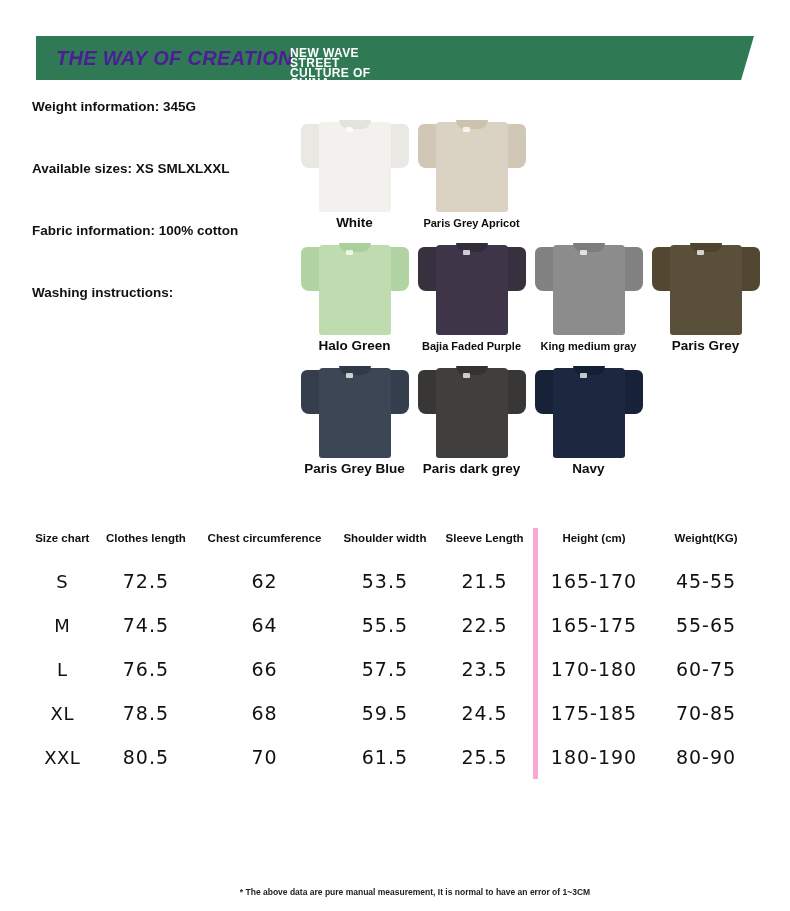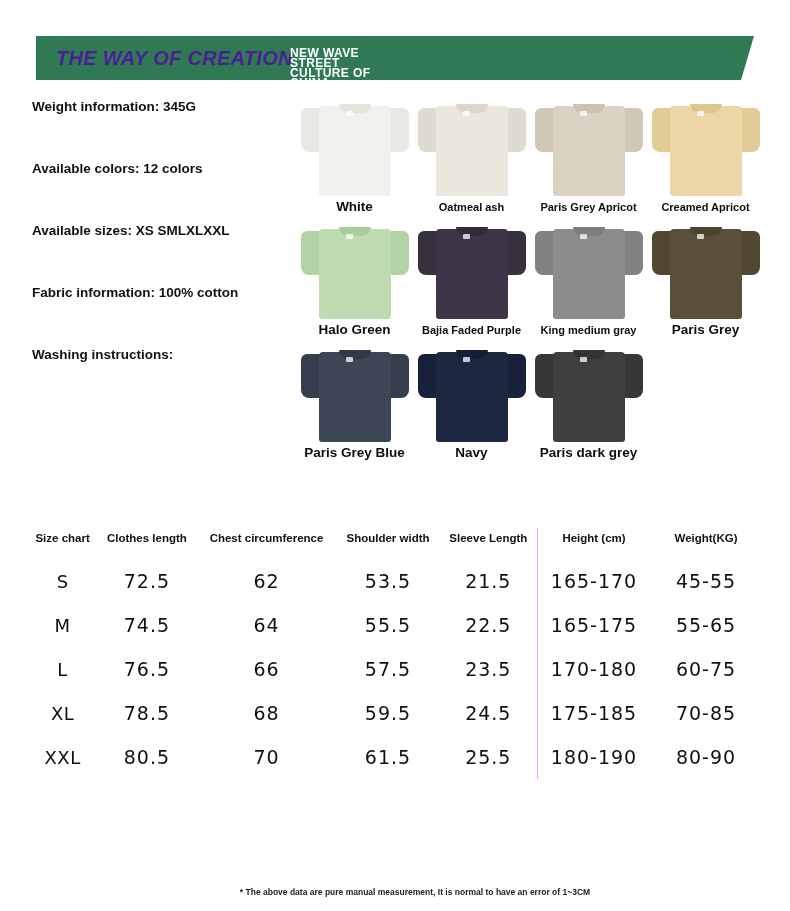--- a/index.html
+++ b/index.html
@@ -66,21 +66,21 @@
     color: #111;
     line-height: 18px;
     margin-bottom: 44px;
   }
   .spec-row:last-child { margin-bottom: 0; }
 
   
   .grid {
     position: absolute;
     left: 296px;
-    top: 100px;
+    top: 116px;
     width: 470px;
   }
   .grid-row {
     display: flex;
     width: 100%;
     margin-bottom: 10px;
   }
   .cell {
     width: 117px;
     display: flex;
@@ -159,21 +159,21 @@
   }
   table.size-table td {
     font-size: 19px;
     text-align: center;
     color: #111;
     padding: 11px 2px;
     letter-spacing: 1px;
     font-family: "DejaVu Sans", sans-serif;
   }
   table.size-table td.sz { font-size: 18px; letter-spacing: 0.5px; }
-  .col-div { border-left: 1px solid #f9a8d4; }
+  .col-div { border-left: 5px solid #f9a8d4; }
   .th-h { width: 108px; }
   .th-w { width: 108px; }
 
   .footnote {
     position: absolute;
     left: 0;
     right: 0;
     bottom: 14px;
     text-align: center;
     font-size: 8.5px;
@@ -186,69 +186,48 @@
 <body>
 
 <div class="banner">
   <div class="banner-shape" style="background: rgb(47, 122, 85);"></div>
   <div class="banner-title">THE WAY OF CREATION</div>
   <div class="banner-sub">NEW WAVE STREET CULTURE OF CHINA</div>
 </div>
 
 <div class="specs">
   <div class="spec-row">Weight information: 345G</div>
-  <div class="spec-row">Available colors: 12 colors</div>
   <div class="spec-row">Available sizes: XS SMLXLXXL</div>
   <div class="spec-row">Fabric information: 100% cotton</div>
   <div class="spec-row">Washing instructions:</div>
 </div>
 
 <div class="grid">
 
   <div class="grid-row">
     <div class="cell">
       <div class="tee">
         <div class="sleeve-l" style="background: rgb(233, 232, 227);"></div>
         <div class="sleeve-r" style="background: rgb(233, 232, 227);"></div>
         <div class="body" style="background: rgb(242, 241, 237);"></div>
         <div class="collar" style="background: rgb(228, 227, 222);"></div>
         <div class="tag"></div>
       </div>
       <div class="cell-label lbl-lg">White</div>
     </div>
     <div class="cell">
       <div class="tee">
-        <div class="sleeve-l" style="background: rgb(224, 219, 209);"></div>
-        <div class="sleeve-r" style="background: rgb(224, 219, 209);"></div>
-        <div class="body" style="background: rgb(235, 231, 222);"></div>
-        <div class="collar" style="background: rgb(220, 215, 203);"></div>
-        <div class="tag"></div>
-      </div>
-      <div class="cell-label lbl-md">Oatmeal ash</div>
-    </div>
-    <div class="cell">
-      <div class="tee">
         <div class="sleeve-l" style="background: rgb(208, 199, 181);"></div>
         <div class="sleeve-r" style="background: rgb(208, 199, 181);"></div>
         <div class="body" style="background: rgb(218, 210, 194);"></div>
         <div class="collar" style="background: rgb(203, 194, 175);"></div>
         <div class="tag"></div>
       </div>
       <div class="cell-label lbl-md">Paris Grey Apricot</div>
     </div>
-    <div class="cell">
-      <div class="tee">
-        <div class="sleeve-l" style="background: rgb(227, 203, 151);"></div>
-        <div class="sleeve-r" style="background: rgb(227, 203, 151);"></div>
-        <div class="body" style="background: rgb(236, 214, 166);"></div>
-        <div class="collar" style="background: rgb(223, 198, 143);"></div>
-        <div class="tag"></div>
-      </div>
-      <div class="cell-label lbl-md">Creamed Apricot</div>
-    </div>
   </div>
 
   <div class="grid-row">
     <div class="cell">
       <div class="tee">
         <div class="sleeve-l" style="background: rgb(178, 211, 163);"></div>
         <div class="sleeve-r" style="background: rgb(178, 211, 163);"></div>
         <div class="body" style="background: rgb(190, 220, 176);"></div>
         <div class="collar" style="background: rgb(171, 207, 155);"></div>
         <div class="tag"></div>
@@ -293,37 +272,37 @@
         <div class="sleeve-l" style="background: rgb(52, 62, 76);"></div>
         <div class="sleeve-r" style="background: rgb(52, 62, 76);"></div>
         <div class="body" style="background: rgb(60, 70, 85);"></div>
         <div class="collar" style="background: rgb(48, 58, 71);"></div>
         <div class="tag"></div>
       </div>
       <div class="cell-label lbl-lg">Paris Grey Blue</div>
     </div>
     <div class="cell">
       <div class="tee">
+        <div class="sleeve-l" style="background: rgb(56, 55, 54);"></div>
+        <div class="sleeve-r" style="background: rgb(56, 55, 54);"></div>
+        <div class="body" style="background: rgb(64, 63, 61);"></div>
+        <div class="collar" style="background: rgb(52, 51, 50);"></div>
+        <div class="tag"></div>
+      </div>
+      <div class="cell-label lbl-lg">Paris dark grey</div>
+    </div>
+    <div class="cell">
+      <div class="tee">
         <div class="sleeve-l" style="background: rgb(23, 34, 56);"></div>
         <div class="sleeve-r" style="background: rgb(23, 34, 56);"></div>
         <div class="body" style="background: rgb(28, 39, 64);"></div>
         <div class="collar" style="background: rgb(20, 31, 51);"></div>
         <div class="tag"></div>
       </div>
       <div class="cell-label lbl-lg">Navy</div>
-    </div>
-    <div class="cell">
-      <div class="tee">
-        <div class="sleeve-l" style="background: rgb(56, 55, 54);"></div>
-        <div class="sleeve-r" style="background: rgb(56, 55, 54);"></div>
-        <div class="body" style="background: rgb(64, 63, 61);"></div>
-        <div class="collar" style="background: rgb(52, 51, 50);"></div>
-        <div class="tag"></div>
-      </div>
-      <div class="cell-label lbl-lg">Paris dark grey</div>
     </div>
   </div>
 
 </div>
 
 <div class="chart">
   <table class="size-table">
     <thead>
       <tr>
         <th>Size chart</th>

